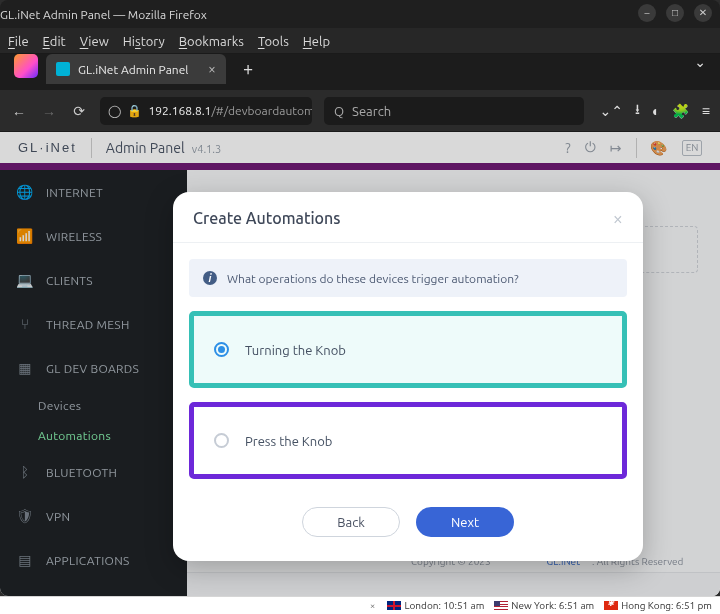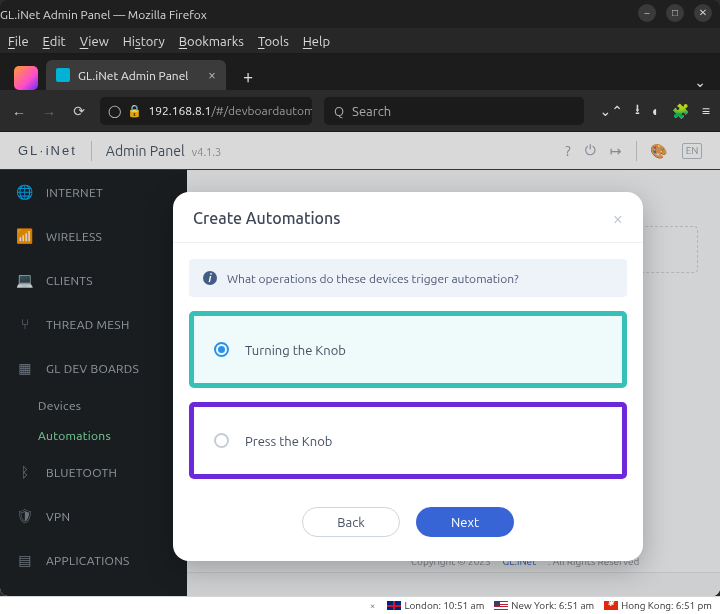--- a/index.html
+++ b/index.html
@@ -9,21 +9,21 @@
   .titlebar { height: 28px; background: #1f1f1f; color: #d9d9d9; display: flex; align-items: center; justify-content: flex-start; font-size: 12px; position: relative; border-radius: 8px 8px 0 0; }
   .titlebar .winbtns { position: absolute; right: 8px; top: 4px; display: flex; gap: 10px; }
   .winbtn { width: 18px; height: 18px; border-radius: 9px; background: #3a3a3a; color: #cfcfcf; display: flex; align-items: center; justify-content: center; font-size: 10px; line-height: 1; }
 
   
   .menubar { height: 26px; background: #272727; display: flex; align-items: center; padding: 0 8px; gap: 14px; color: #d9d9d9; font-size: 13px; border-bottom: 1px solid #1a1a1a; }
   .menubar span { cursor: default; }
   .menubar span u { text-decoration: underline; text-underline-offset: 2px; }
 
   
-  .tabstrip { height: 36px; background: #1c1c1c; display: flex; align-items: flex-end; padding-left: 6px; position: relative; }
+  .tabstrip { height: 36px; background: #1c1c1c; display: flex; align-items: flex-start; padding-left: 6px; position: relative; }
   .ff-icon { width: 24px; height: 24px; border-radius: 5px; background: linear-gradient(135deg,#ff9a2e,#ff4eca 60%,#6b2aff); margin: 0 8px; }
   .tab { height: 30px; min-width: 180px; background: #3b3b3b; border-radius: 6px 6px 0 0; display: flex; align-items: center; padding: 0 10px; gap: 8px; color: #eaeaea; font-size: 12px; }
   .tab .favicon { width: 14px; height: 14px; background: #00b2d6; border-radius: 2px; }
   .tab .close { margin-left: auto; color: #bbb; font-size: 14px; }
   .newtab { width: 28px; height: 28px; display: flex; align-items: center; justify-content: center; color: #ddd; font-size: 18px; margin-left: 8px; }
   .tabstrip .chev { position: absolute; right: 14px; color: #ddd; font-size: 14px; }
 
   
   .urlbar { height: 42px; background: #2b2b2b; display: flex; align-items: center; padding: 0 10px; gap: 12px; color: #ddd; font-size: 14px; border-bottom: 1px solid #1a1a1a; }
   .urlbar .navicon { width: 18px; text-align: center; opacity: .9; }
@@ -33,21 +33,21 @@
   .urlfield .lock { color: #bbb; }
   .urlfield .text { color: #eee; white-space: nowrap; }
   .urlfield .text .path { color: #9a9a9a; }
   .searchfield { flex: 1; height: 28px; background: #1b1b1b; border-radius: 5px; display: flex; align-items: center; padding: 0 10px; gap: 8px; color: #aaa; font-size: 13px; }
   .urlbar .right { display: flex; gap: 12px; align-items: center; color: #ddd; font-size: 14px; margin-left: 4px; }
 
   
   .viewport { position: absolute; top: 132px; left: 0; right: 0; bottom: 18px; background: #fff; border-radius: 0 0 8px 8px; overflow: hidden; }
 
   
-  .admin-hdr { height: 38px; background: #fff; border-bottom: 1px solid #701a75; display: flex; align-items: center; padding: 0 18px; gap: 14px; }
+  .admin-hdr { height: 38px; background: #fff; border-bottom: 7px solid #701a75; display: flex; align-items: center; padding: 0 18px; gap: 14px; }
   .brand { font-family: "Segoe UI", Arial; font-size: 13px; letter-spacing: 2px; color: #4b5566; }
   .divider { width: 1px; height: 20px; background: #d0d0d0; }
   .admin-title { color: #4b5566; font-size: 14px; }
   .admin-title .ver { color: #97a0ab; font-size: 11px; margin-left: 4px; }
   .admin-hdr .right { margin-left: auto; display: flex; gap: 14px; align-items: center; color: #9aa2ac; font-size: 14px; }
   .admin-hdr .right .langbox { width: 20px; height: 16px; border: 1px solid #b9c0c8; border-radius: 2px; font-size: 10px; display: flex; align-items: center; justify-content: center; color: #9aa2ac; }
 
   
   .sidebar { position: absolute; top: 38px; left: 0; bottom: 0; width: 187px; background: #1f2326; color: #aab2ba; font-size: 12px; letter-spacing: .3px; overflow: hidden; }
   .side-item { height: 44px; display: flex; align-items: center; gap: 12px; padding: 0 16px; cursor: default; }
@@ -57,21 +57,21 @@
   .side-sub.active { color: #86efac; }
 
   
   .page { position: absolute; top: 38px; left: 187px; right: 0; bottom: 24px; background: #f7f8fa; }
   .dashed { position: absolute; top: 56px; left: 34px; right: 22px; height: 47px; border: 1px dashed #d0d4da; border-radius: 4px; }
 
   
   .footer { position: absolute; left: 187px; right: 0; bottom: 0; height: 24px; background: #f3f4f6; display: flex; align-items: center; justify-content: flex-end; padding: 0 10px; gap: 6px; font-size: 10px; color: #6e7580; }
   .footer .divline { position: absolute; top: 0; left: 0; right: 0; height: 1px; background: #e2e4e8; }
   .footer .copy { position: absolute; left: 224px; top: -16px; font-size: 10px; color: #8e95a0; display: flex; gap: 12px; }
-  .footer .copy a { color: #3a6ecc; text-decoration: none; }
+  .footer .copy a { color: #3a6ecc; text-decoration: none; margin-left: 44px; }
 
   
   .modal-back { position: absolute; inset: 0; background: rgba(0,0,0,.15); }
   .modal { position: absolute; left: 125px; top: 60px; width: 470px; background: #fff; border-radius: 16px; box-shadow: 0 8px 28px rgba(0,0,0,.25); overflow: hidden; margin-left: 48px; }
   .modal-hdr { padding: 16px 20px 14px; display: flex; align-items: center; }
   .modal-hdr h3 { font-size: 16px; font-weight: 500; color: #3e4758; }
   .modal-hdr .x { margin-left: auto; color: #bfc6cf; font-size: 18px; }
   .modal-sep { height: 1px; background: #edf0f3; }
   .modal-body { padding: 16px 16px 8px; }
   .infobox { background: #eef2f9; border-radius: 4px; padding: 12px 14px; display: flex; gap: 10px; align-items: center; color: #4d5a73; font-size: 12px; }

